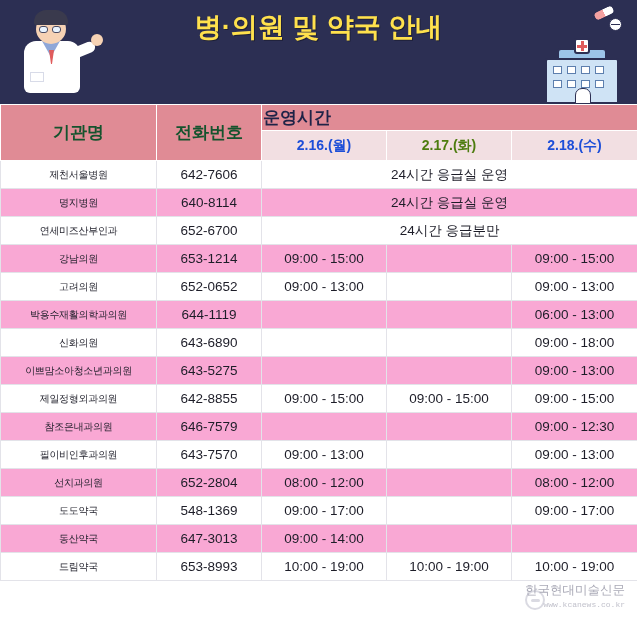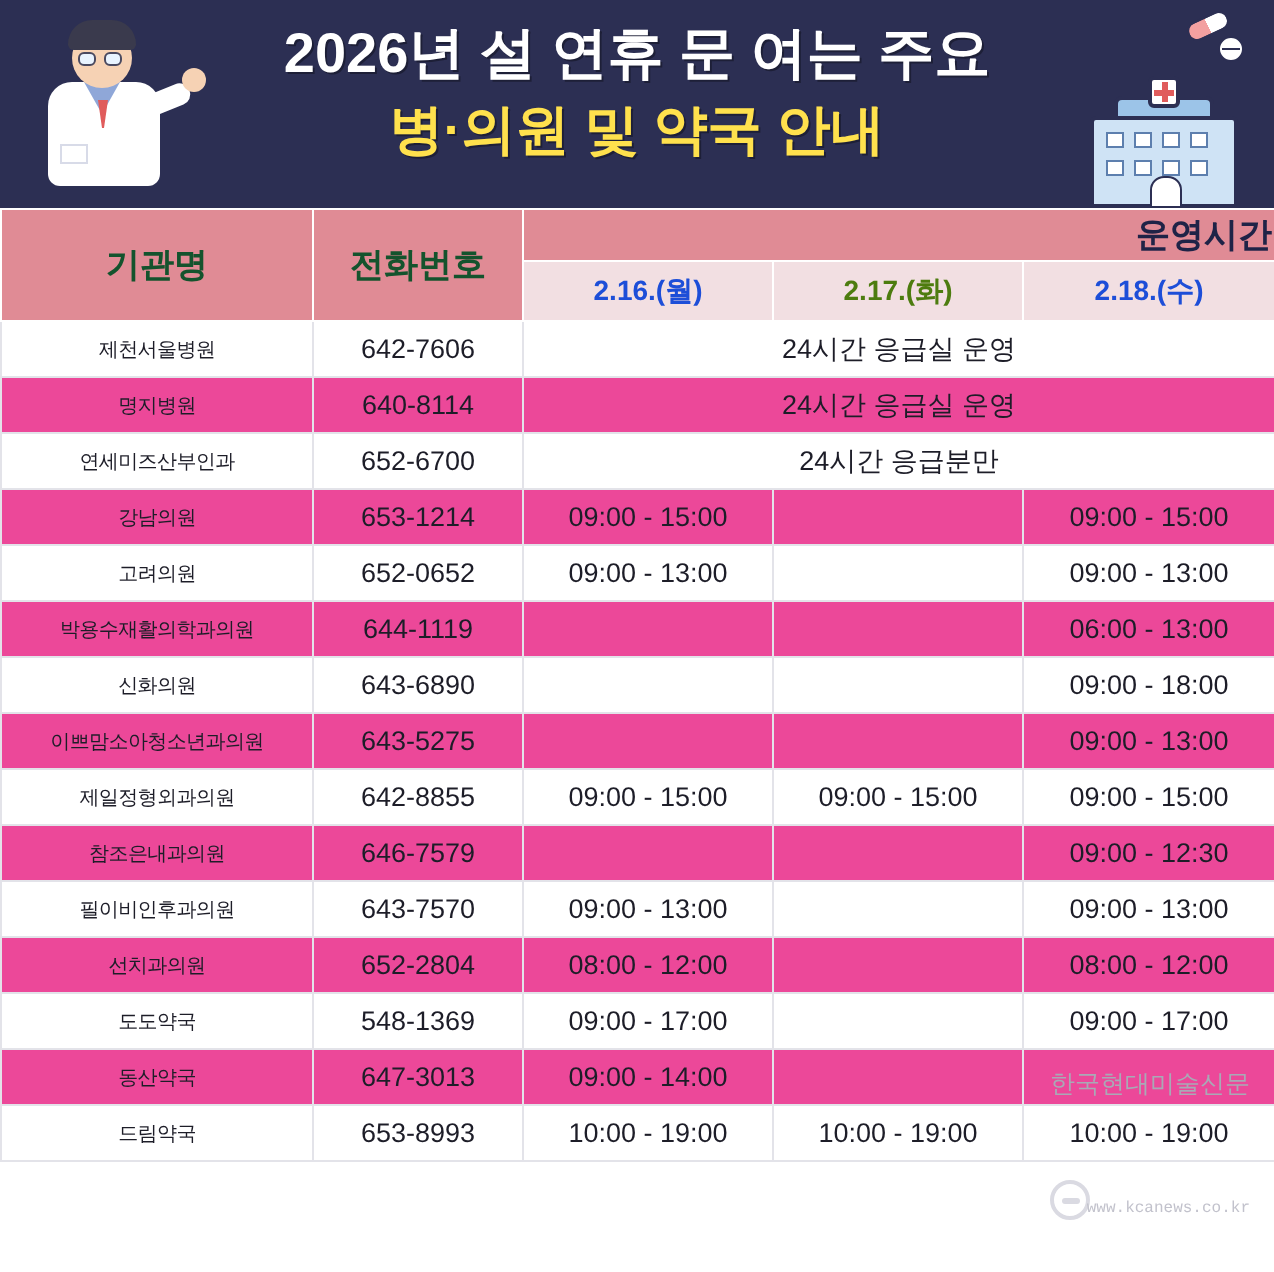--- a/index.html
+++ b/index.html
@@ -195,21 +195,21 @@
     font-weight: bold;
     text-align: center;
     border: 1px solid #ffffff;
     height: 56px;
   }
   .th-hours {
     background: #e08b95;
     color: #1f2347;
     font-size: 17px;
     font-weight: bold;
-    text-align: right;
+    text-align: left;
     border: 1px solid #ffffff;
     height: 18px;
   }
   .th-date {
     background: #f2dfe2;
     color: #1d4ed8;
     font-size: 14px;
     font-weight: bold;
     text-align: center;
     border: 1px solid #ffffff;
@@ -225,35 +225,35 @@
     border: 1px solid #e3e3e9;
     padding: 0 2px;
     white-space: nowrap;
     overflow: hidden;
   }
   .table td.cell.name {
     font-size: 10px;
     letter-spacing: -0.3px;
   }
   .table tr.odd td.cell { background: #ffffff; }
-  .table tr.even td.cell { background: #ec4899; }
+  .table tr.even td.cell { background: #f9a8d4; }
   .table td.cell.span { font-size: 13.5px; }
 
   .watermark {
     position: absolute;
     right: 12px; bottom: 24px;
     font-size: 12px;
     color: #b9b9c4;
     text-align: right;
     line-height: 14px;
     pointer-events: none;
     font-family: Liberation Mono, monospace;
   }
   .watermark .wm-main { font-size: 12.5px; color: #a9a9b6; }
-  .watermark .wm-sub { font-size: 8px; color: #c2c2cc; margin-top: 48px; }
+  .watermark .wm-sub { font-size: 8px; color: #c2c2cc; }
   .wm-logo {
     position: absolute;
     right: 92px; bottom: 26px;
     width: 20px; height: 20px;
     border-radius: 50%;
     border: 2px solid #d4d4dd;
     opacity: 0.85;
   }
   .wm-logo:after {
     content: ""; position: absolute;
@@ -275,21 +275,20 @@
       <div class="doc-pocket"></div>
       <div class="doc-collar"></div>
       <div class="doc-tie"></div>
       <div class="doc-head"></div>
       <div class="doc-hair"></div>
       <div class="doc-glass-l"></div>
       <div class="doc-glass-r"></div>
     </div>
 
     <div class="header-title-wrap">
-      <div class="title-line1">2026년 설 연휴 문 여는 주요</div>
       <div class="title-line2">병·의원 및 약국 안내</div>
     </div>
 
     <div class="pills">
       <div class="pill-cap"></div>
       <div class="pill-round"></div>
     </div>
 
     <div class="hospital">
       <div class="hos-main"></div>

